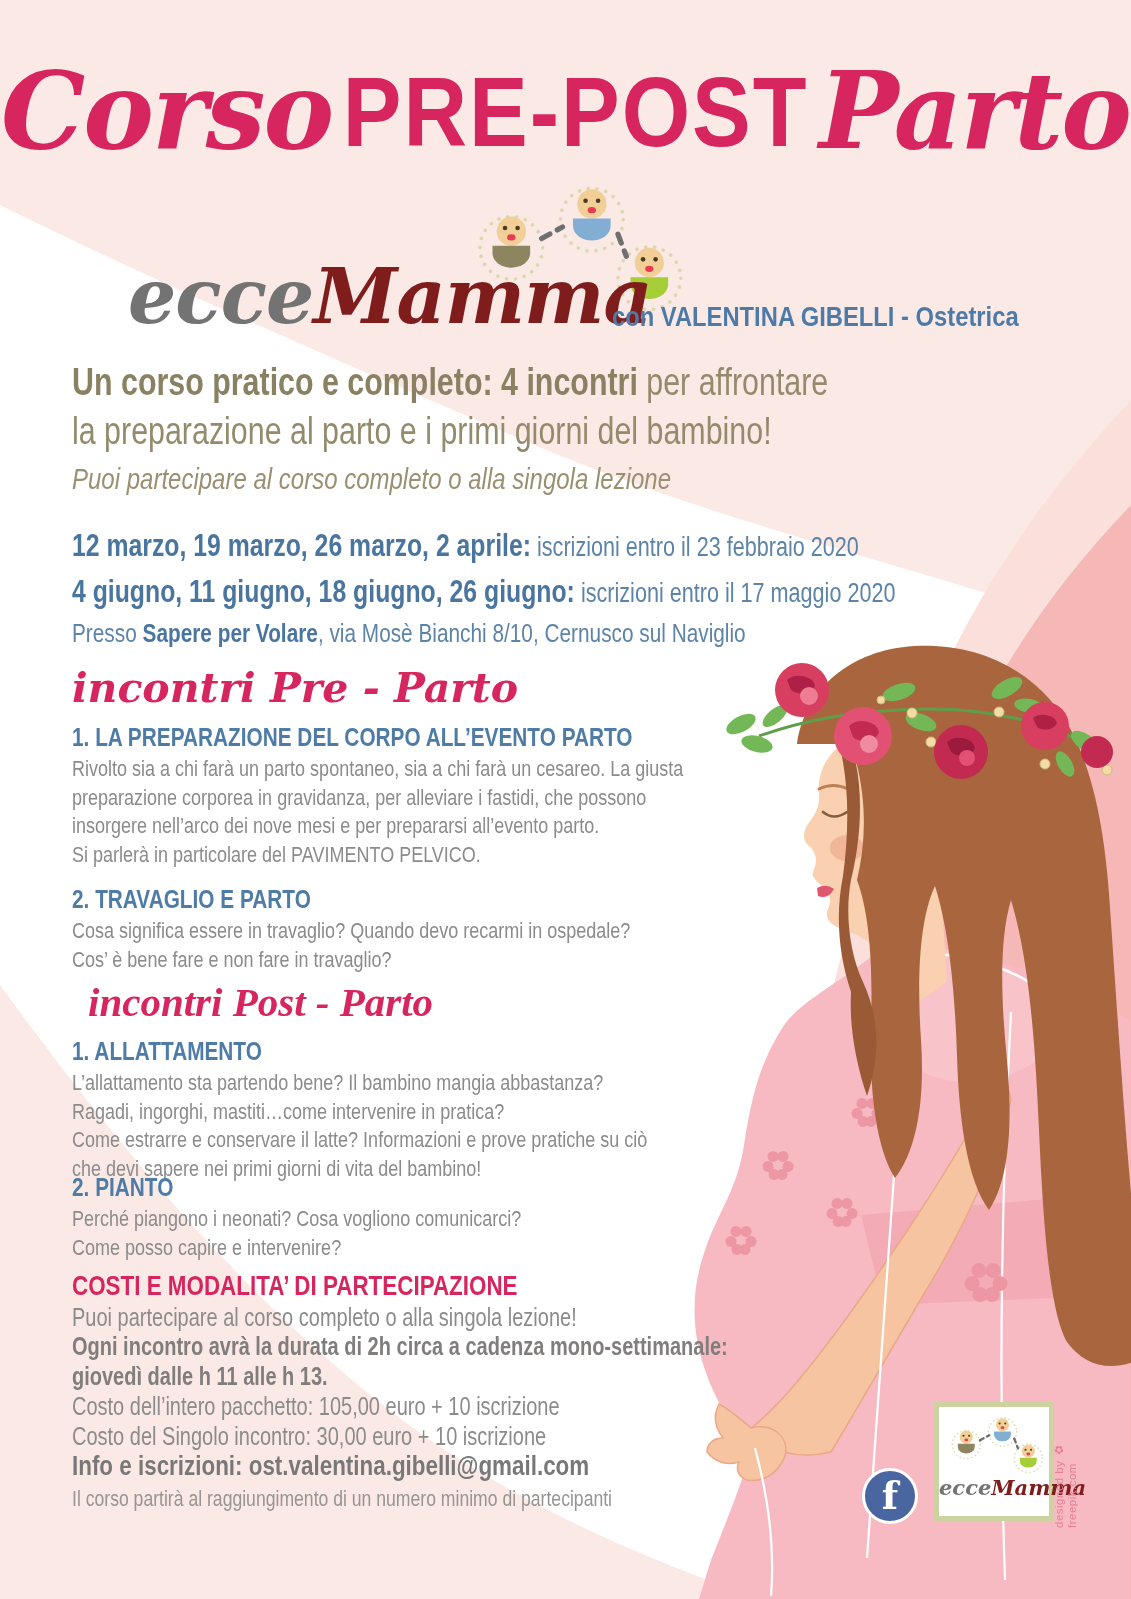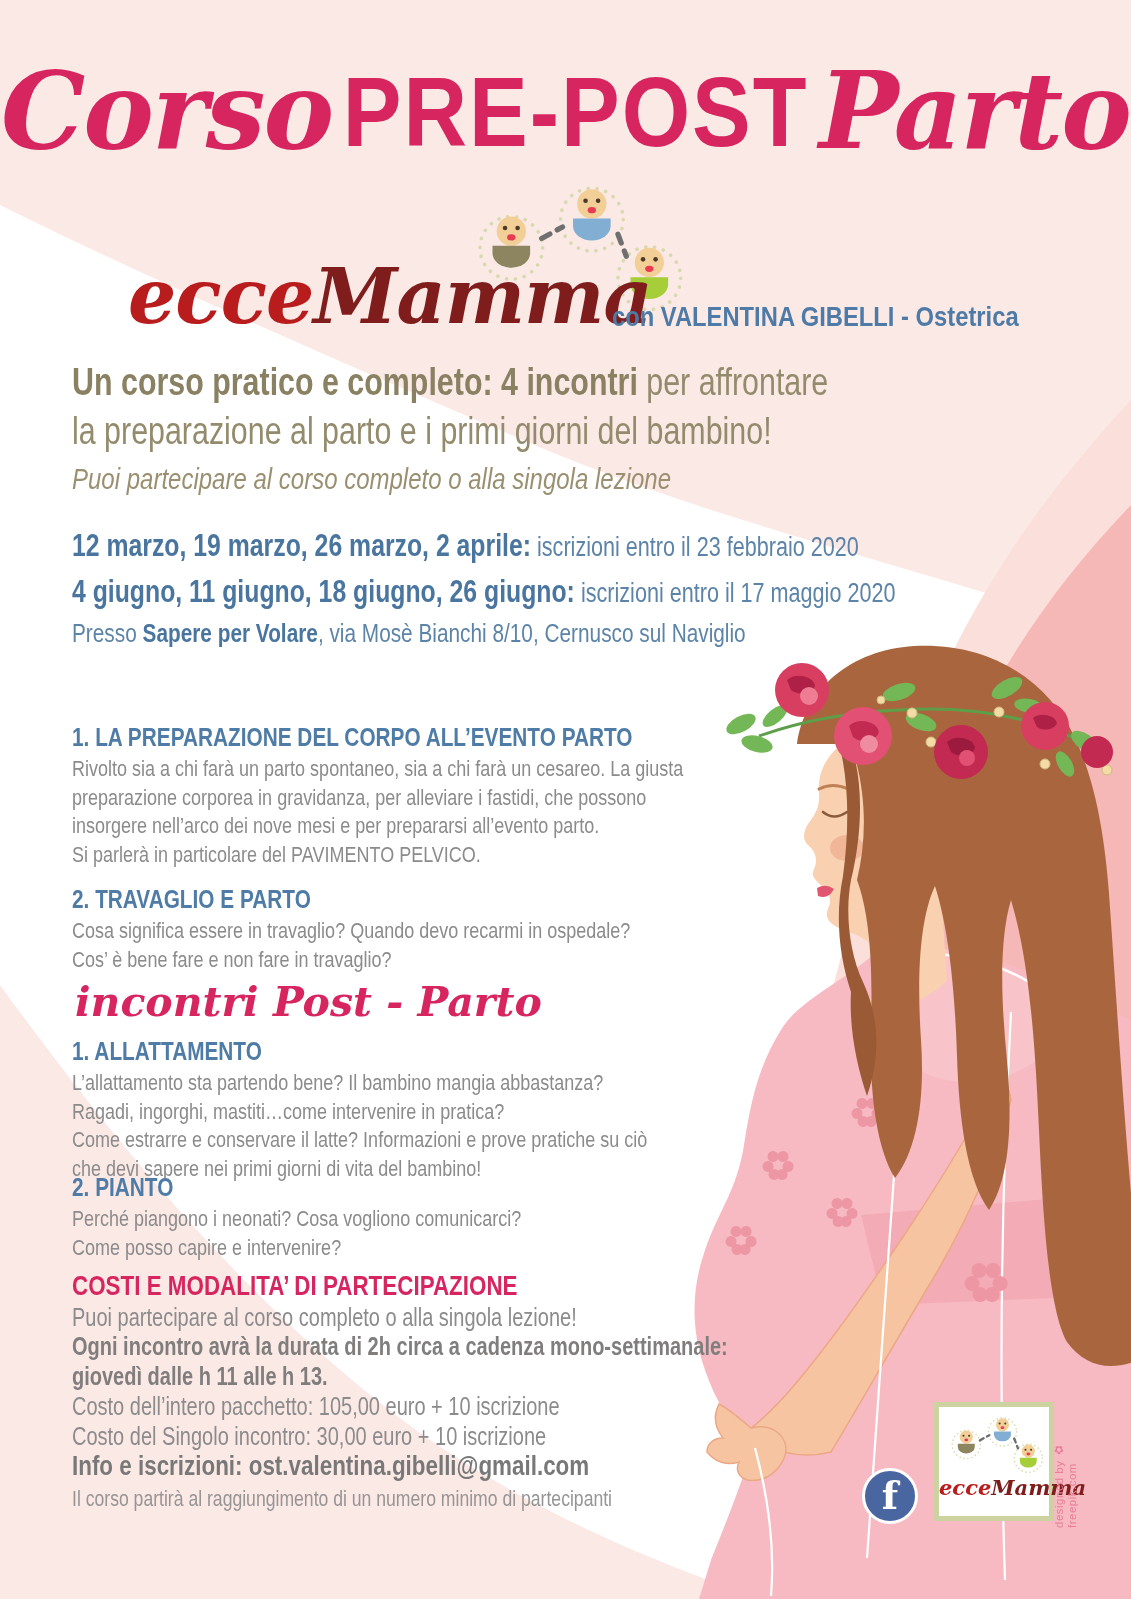--- a/index.html
+++ b/index.html
@@ -11,21 +11,21 @@
   .abs{position:absolute;}
   svg{display:block;}
   
   .title-row{
     left:0;top:48px;width:1131px;text-align:center;white-space:nowrap;
     color:#d7255f;
   }
   .t-script{font-family:"DejaVu Serif",serif;font-style:italic;font-weight:bold;font-size:106px;letter-spacing:-2px;}
   .t-caps{font-family:"Liberation Sans",sans-serif;font-weight:bold;font-size:88px;letter-spacing:2px;display:inline-block;transform:scaleY(1.12);margin:0 6px;position:relative;top:-6px;}
   .brand-row{left:128px;top:252px;white-space:nowrap;font-family:"DejaVu Serif",serif;font-style:italic;font-weight:bold;font-size:76px;letter-spacing:-1px;}
-  .brand-ecce{color:#b91c1c;}
+  .brand-ecce{color:#737373;}
   .brand-mamma{color:#7f1d1d;}
   .brand-tagline{left:612px;top:302px;color:#4d7aa6;font-weight:bold;font-size:27px;transform:scaleX(.88);transform-origin:0 0;white-space:nowrap;}
   
   .cond{transform:scaleX(.8);transform-origin:0 0;white-space:nowrap;}
   .pre{white-space:pre-line;}
   
   .intro-lead{left:72px;top:358px;font-size:38px;line-height:49px;color:#948b6d;}
   .intro-lead b{color:#8a8163;}
   .intro-sub{left:72px;top:462px;font-style:italic;font-size:30px;color:#9a9071;}
   
@@ -37,21 +37,21 @@
   .venue b{color:#49759f;}
   
   .script-heading{font-family:"DejaVu Serif",serif;font-style:italic;font-weight:bold;font-size:41px;color:#d7255f;white-space:nowrap;}
   .item-title{font-weight:bold;font-size:26px;color:#4e7ca6;}
   .item-body{font-size:22.5px;line-height:28.5px;color:#8b8b8b;}
   .h-pre{left:72px;top:664px;}
   .ti-pre1{left:72px;top:722px;}
   .bo-pre1{left:72px;top:755px;}
   .ti-pre2{left:72px;top:884px;}
   .bo-pre2{left:72px;top:917px;}
-  .h-post{left:75px;top:978px;}
+  .h-post{left:88px;top:978px;font-family:Liberation Serif, serif;}
   .ti-post1{left:72px;top:1036px;}
   .bo-post1{left:72px;top:1069px;}
   .ti-post2{left:72px;top:1172px;}
   .bo-post2{left:72px;top:1205px;}
   
   .costs-heading{left:72px;top:1270px;font-weight:bold;font-size:28px;color:#d7255f;}
   .costs-l1{left:72px;top:1303px;font-size:25px;color:#8b8b8b;}
   .costs-l2{left:72px;top:1332px;font-size:25px;font-weight:bold;color:#807d7d;}
   .costs-l3{left:72px;top:1362px;font-size:25px;font-weight:bold;color:#807d7d;}
   .costs-l4{left:72px;top:1392px;font-size:25px;color:#8b8b8b;}
@@ -216,20 +216,21 @@
   <div class="abs date-row1 cond">
     <span class="date-bold">12 marzo, 19 marzo, 26 marzo, 2 aprile:</span><span class="date-rest"> iscrizioni entro il 23 febbraio 2020</span>
   </div>
   <div class="abs date-row2 cond">
     <span class="date-bold">4 giugno, 11 giugno,  18 giugno, 26 giugno:</span><span class="date-rest"> iscrizioni entro il 17 maggio 2020</span>
   </div>
   <div class="abs venue cond">
     <span>Presso </span><b>Sapere per Volare</b><span>, via Mosè Bianchi 8/10, Cernusco sul Naviglio</span>
   </div>
 
+  <div class="abs script-heading h-pre">incontri Pre - Parto</div>
   <div class="abs item-title ti-pre1 cond">1. LA PREPARAZIONE DEL CORPO ALL’EVENTO PARTO</div>
   <div class="abs item-body bo-pre1 cond pre">Rivolto sia a chi farà un parto spontaneo, sia a chi farà un cesareo. La giusta
 preparazione corporea in gravidanza, per alleviare i fastidi, che possono
 insorgere nell’arco dei nove mesi e per prepararsi all’evento parto.
 Si parlerà in particolare del PAVIMENTO PELVICO.</div>
   <div class="abs item-title ti-pre2 cond">2. TRAVAGLIO E PARTO</div>
   <div class="abs item-body bo-pre2 cond pre">Cosa significa essere in travaglio? Quando devo recarmi in ospedale?
 Cos’ è bene fare e non fare in travaglio?</div>
 
   <div class="abs script-heading h-post">incontri Post - Parto</div>

